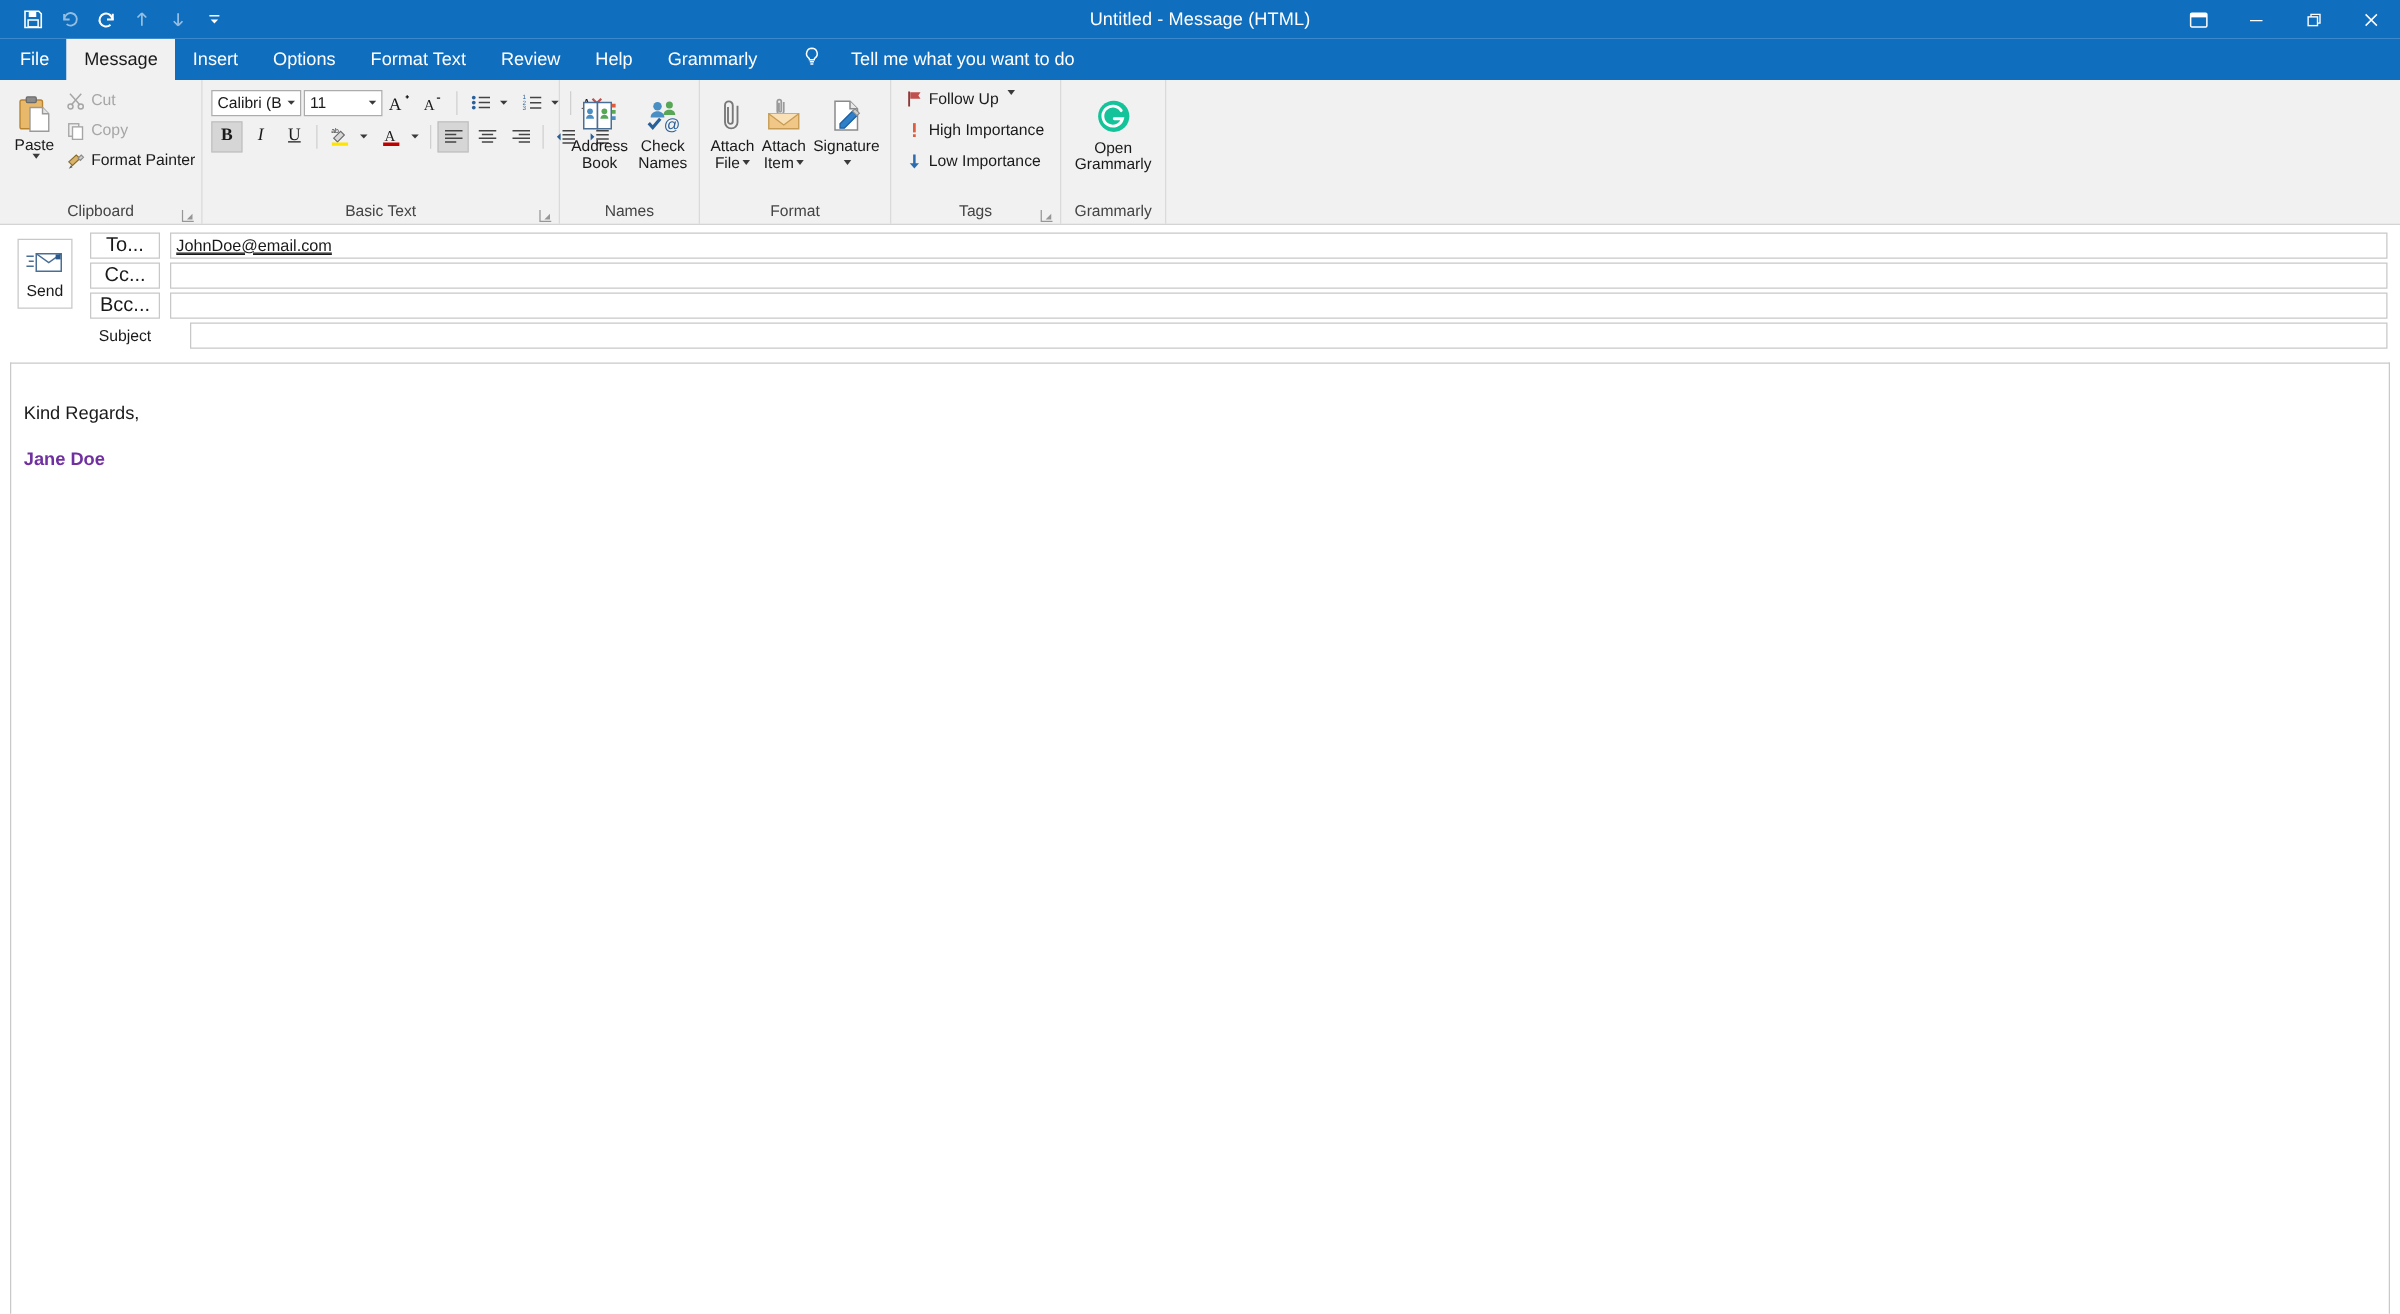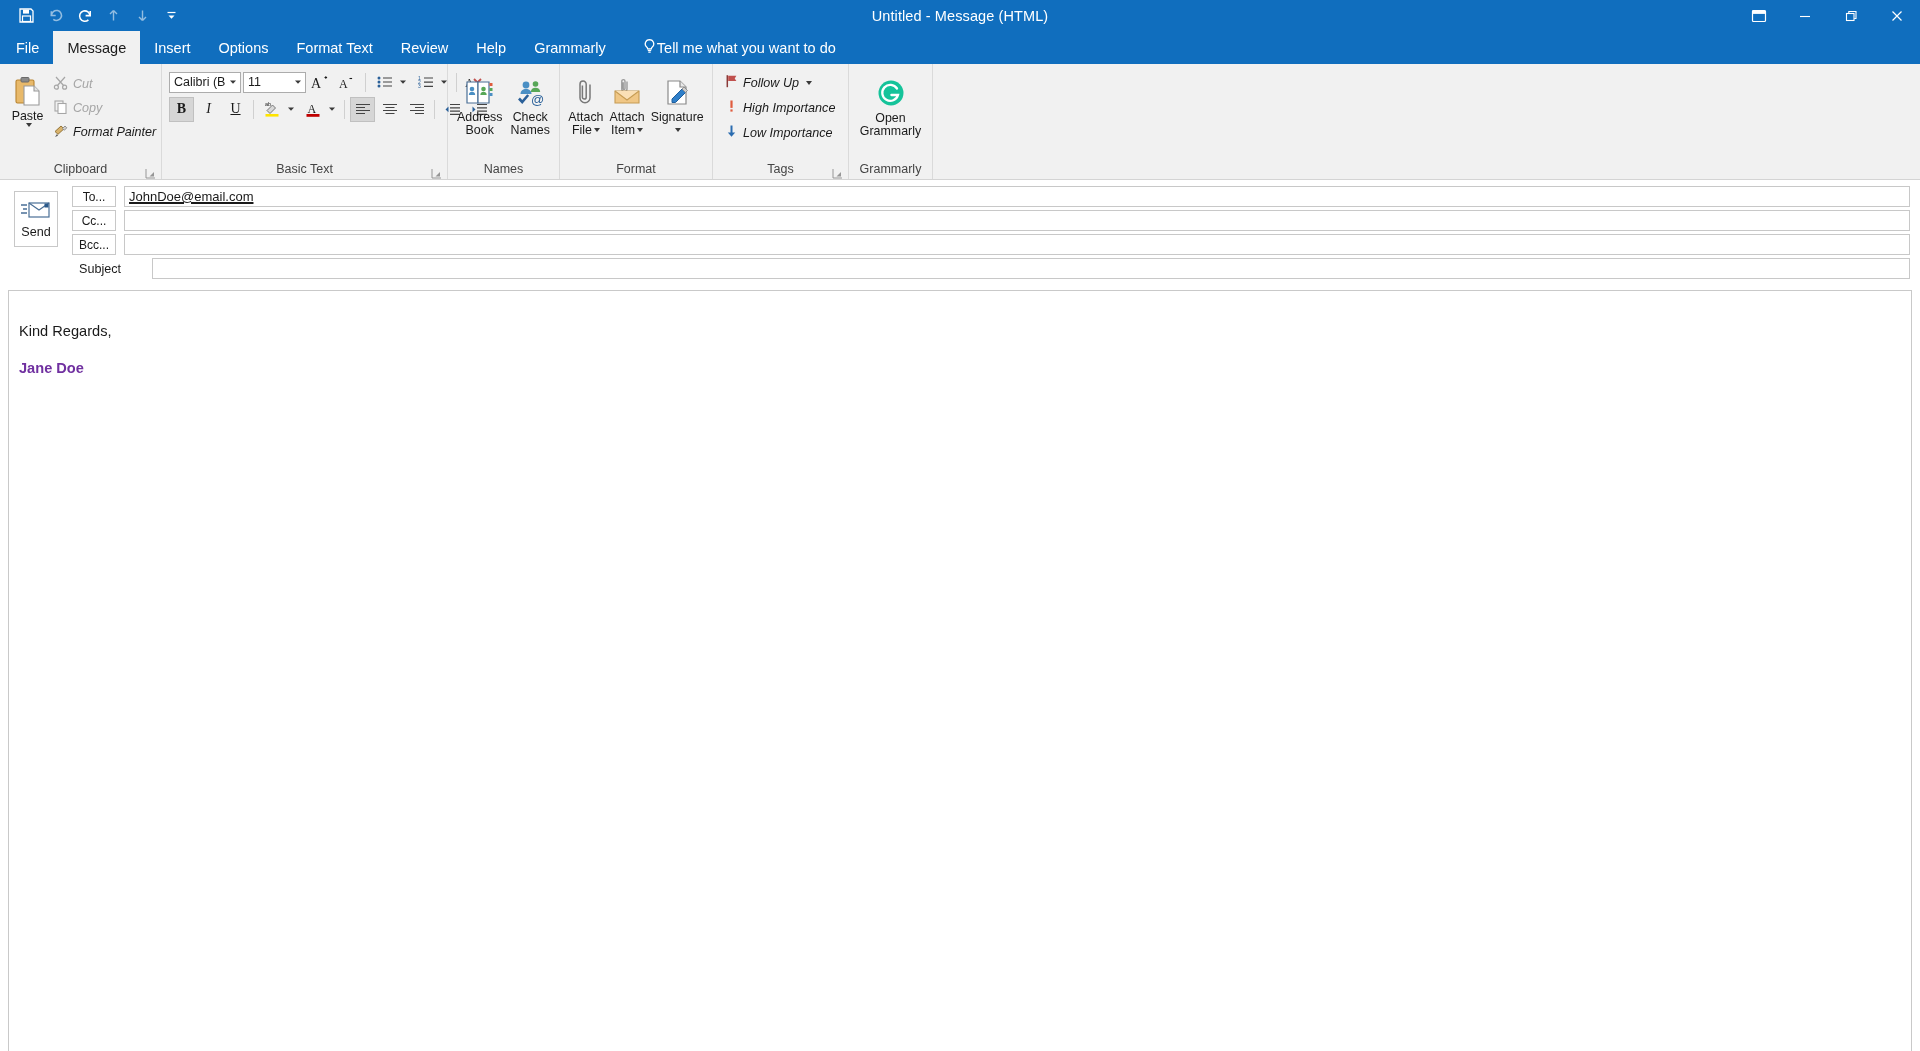--- a/index.html
+++ b/index.html
@@ -82,21 +82,21 @@
     cursor: default;
     white-space: nowrap;
   }
   .tab.active {
     background: #f1f1f1;
     color: #1a1a1a;
   }
   .tellme {
     display: flex;
     align-items: center;
-    gap: 0;
+    gap: 24px;
     padding: 0 12px 0 22px;
     color: #ffffff;
     font-size: 14.5px;
     font-style: normal;
   }
 
   
   .ribbon {
     height: 115px;
     background: #f1f1f1;
@@ -162,30 +162,28 @@
     border-left: 3.5px solid transparent;
     border-right: 3.5px solid transparent;
     border-top: 4px solid #3a3a3a;
     vertical-align: middle;
     margin-left: 2px;
   }
 
   
   .smallbtn {
     display: flex;
-    align-items: center;
     gap: 5px;
     height: 21px;
     padding: 0 5px 0 3px;
     font-size: 12.6px;
     color: #1a1a1a;
     cursor: default;
     border: 1px solid transparent;
     white-space: nowrap;
-    font-style: italic;
   }
   .smallbtn.disabled { color: #a6a6a6; }
 
   
   .clipboard-body { display: flex; align-items: flex-start; gap: 2px; padding: 6px 6px 0 8px; }
   .clip-right { display: flex; flex-direction: column; gap: 1px; padding-top: 2px; }
 
   
   .bt-body { padding: 6px 6px 0 7px; display:flex; flex-direction: column; gap: 3px;}
   .bt-row { display: flex; align-items: center; gap: 2px; height: 24px; }
@@ -247,25 +245,25 @@
     cursor: default;
   }
   .sendbtn .lbl { font-size: 12.6px; color:#1a1a1a; }
   .fields { flex: 1; padding-right: 10px; }
   .frow {
     display: flex;
     align-items: center;
     margin-bottom: 3px;
   }
   .fbtn {
-    width: 44px;
+    width: 56px;
     height: 21px;
     border: 1px solid #c8c8c8;
     background: #ffffff;
-    font-size: 12px;
+    font-size: 16px;
     color: #1a1a1a;
     display: flex;
     align-items: center;
     justify-content: center;
     cursor: default;
     box-sizing: border-box;
     margin-right: 8px;
   }
   .flabel {
     width: 56px;

